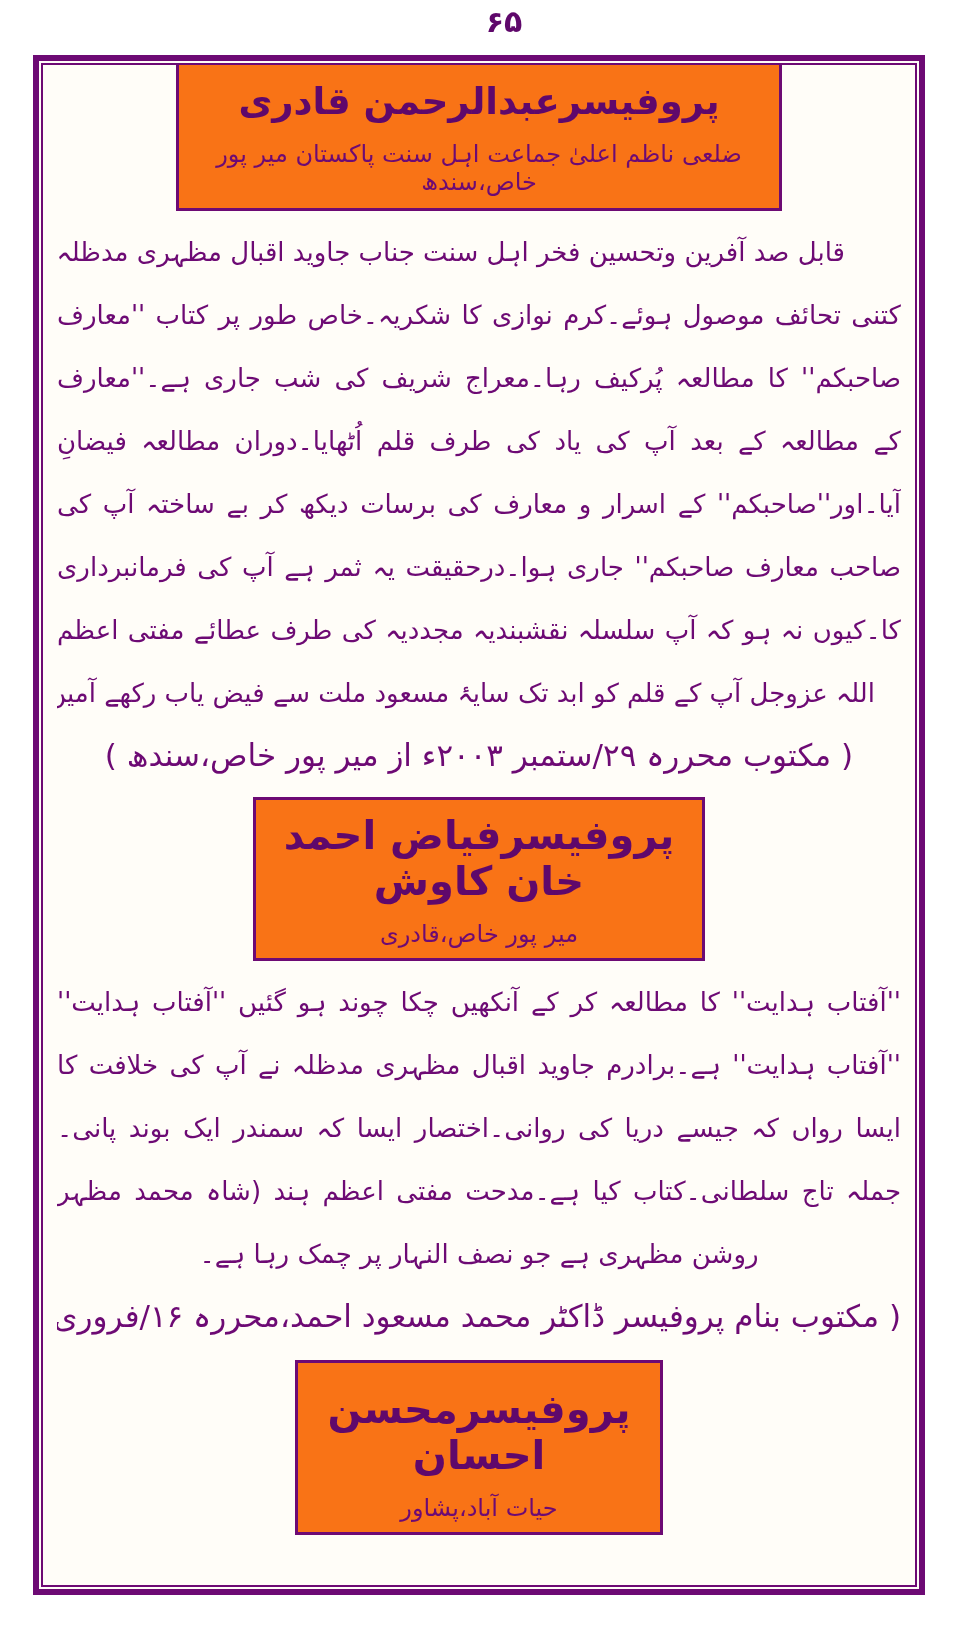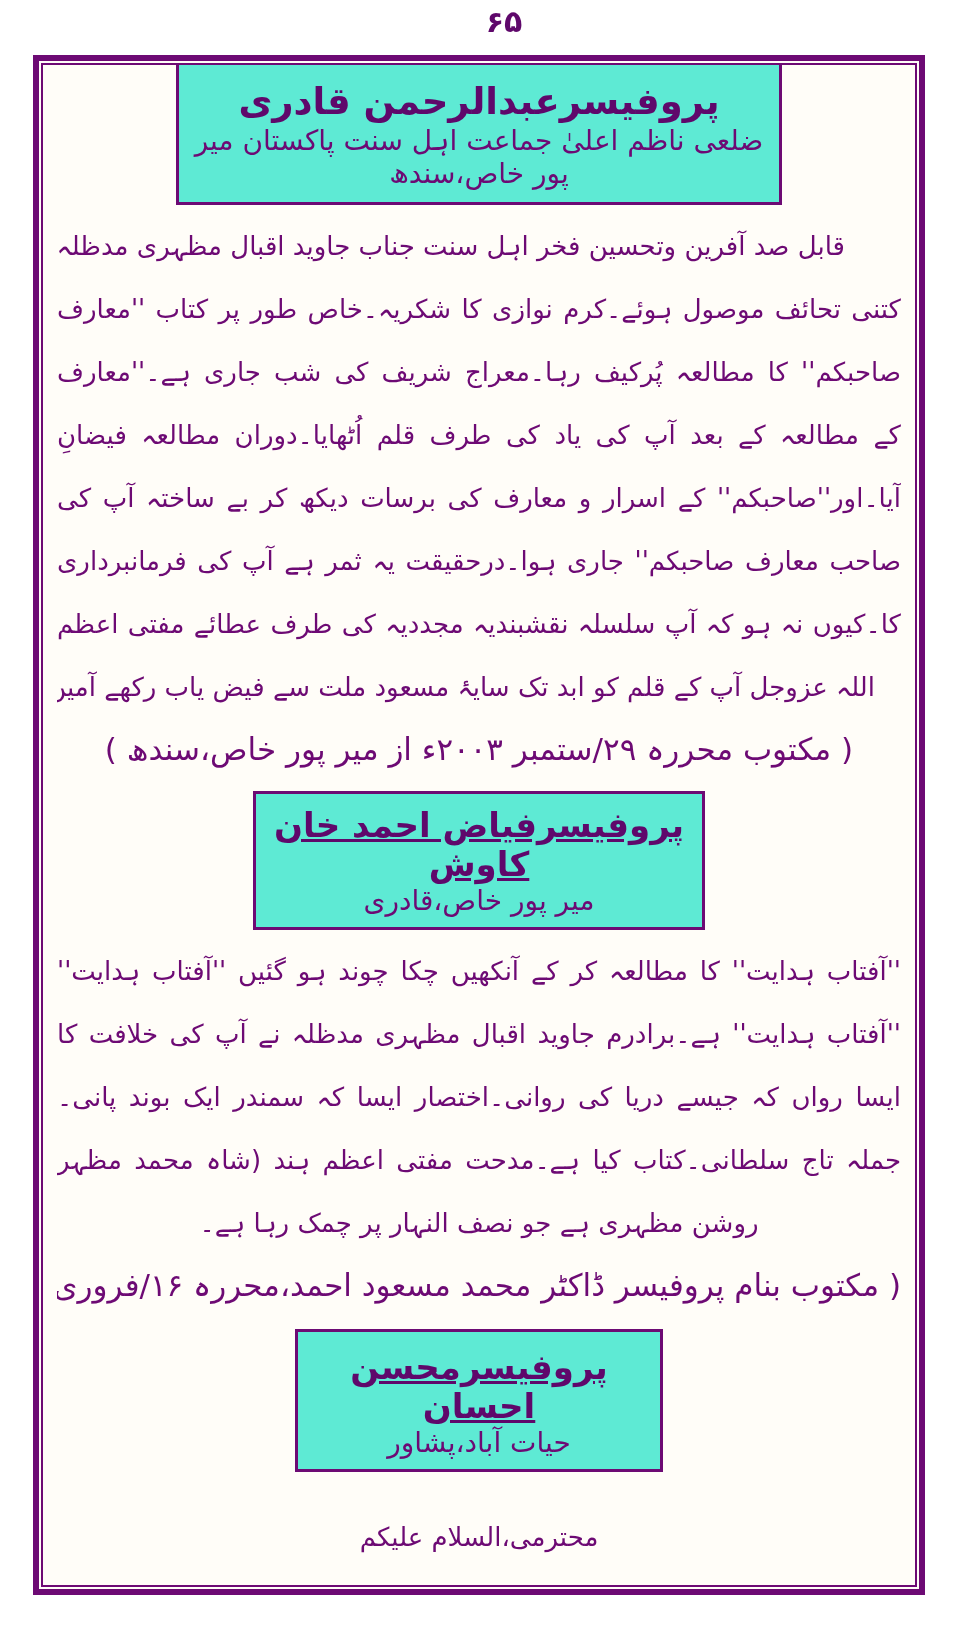--- a/index.html
+++ b/index.html
@@ -42,48 +42,48 @@
     top: 2px; left: 2px; right: 2px; bottom: 2px;
     border: 2px solid #6d0a74;
     box-sizing: border-box;
     padding: 0 14px;
     overflow: hidden;
   }
   .hbox {
     border: 3px solid #6d0a74;
     box-sizing: border-box;
     text-align: center;
-    background: #5eead4;
+    background: #f97316;
   }
   .hbox1 {
     width: 606px;
     margin: 0 auto;
     border-top: none;
     padding: 16px 8px 12px 8px;
   }
   .hbox2 {
     width: 452px;
     margin: 12px auto 4px auto;
     padding: 12px 8px 10px 8px;
   }
   .hbox3 {
     width: 368px;
     margin: 14px auto 8px auto;
-    padding: 16px 8px 10px 8px;
+    padding: 23px 8px 10px 8px;
   }
   .htitle {
     font-size: 37px;
     font-weight: bold;
     color: #5f086b;
     line-height: 1.15;
   }
-  .hbox2 .htitle, .hbox3 .htitle { font-size: 34px; text-decoration: underline; }
+  .hbox2 .htitle, .hbox3 .htitle { font-size: 40px; }
   .hsub {
-    font-size: 28px;
-    margin-top: 0;
+    font-size: 24px;
+    margin-top: 16px;
     color: #6d0a74;
   }
   .para { margin-top: 10px; }
   .line {
     direction: rtl;
     font-size: 26px;
     line-height: 63px;
     height: 63px;
     white-space: nowrap;
     overflow: hidden;

